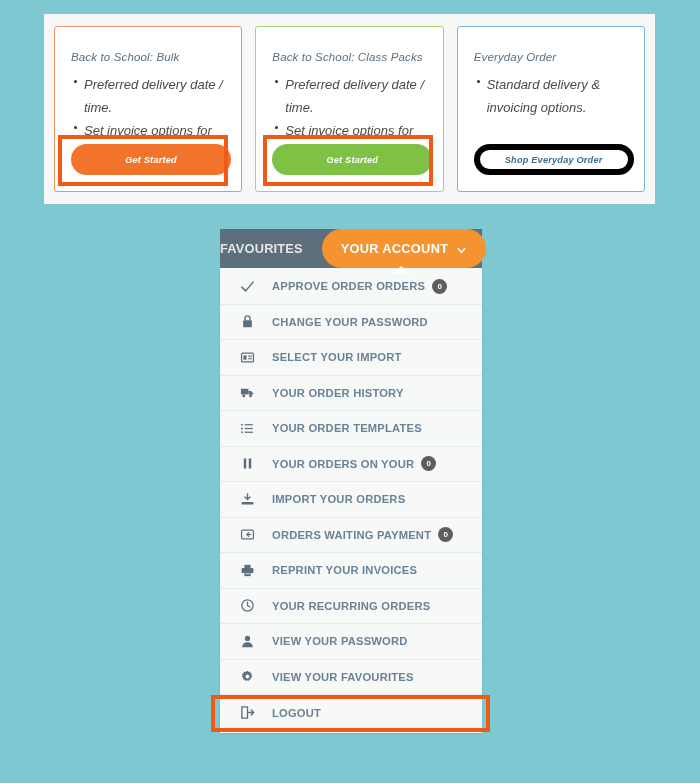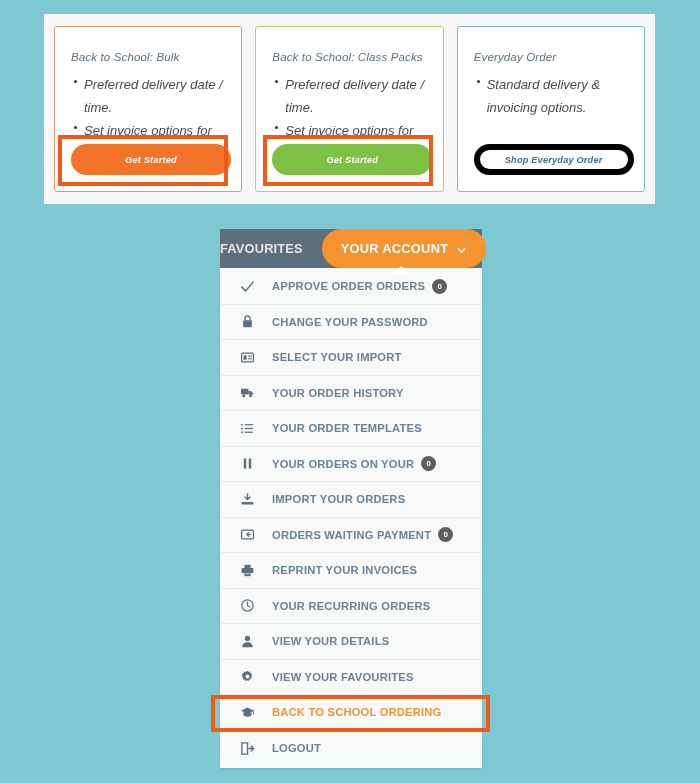--- a/index.html
+++ b/index.html
@@ -349,41 +349,31 @@
           </span>
           <span class="menu-label">YOUR RECURRING ORDERS</span>
         </div>
         <div class="menu-row">
           <span class="menu-icon">
             <svg viewBox="0 0 24 24" width="15" height="15">
               <circle cx="12" cy="7" r="4.2" fill="#5c6f7c"></circle>
               <path d="M3.5 21c0-5 3.8-8 8.5-8s8.5 3 8.5 8z" fill="#5c6f7c"></path>
             </svg>
           </span>
-          <span class="menu-label">VIEW YOUR DETAILS</span>
+          <span class="menu-label">VIEW YOUR PASSWORD</span>
         </div>
         <div class="menu-row">
           <span class="menu-icon">
             <svg viewBox="0 0 24 24" width="15" height="15">
               <path d="M12 2.6l1.6 2.2 2.6-.7.5 2.7 2.6.9-1.3 2.4 1.7 2.1-2.3 1.5.2 2.7-2.7.2-1.3 2.4-2.4-1.2-2.4 1.2-1.3-2.4-2.7-.2.2-2.7-2.3-1.5 1.7-2.1-1.3-2.4 2.6-.9.5-2.7 2.6.7z" fill="#5c6f7c"></path>
               <circle cx="12" cy="12" r="3.2" fill="#f7f8f8"></circle>
             </svg>
           </span>
           <span class="menu-label">VIEW YOUR FAVOURITES</span>
         </div>
-        <div class="menu-row highlight">
-          <span class="menu-icon">
-            <svg viewBox="0 0 24 24" width="15" height="15">
-              <path d="M12 4L1.5 9 12 14l10.5-5z" fill="#5c6f7c"></path>
-              <path d="M5.5 11.5v4.2c0 1.8 3 3.1 6.5 3.1s6.5-1.3 6.5-3.1v-4.2" fill="#5c6f7c"></path>
-              <path d="M21.5 9v6" stroke="#5c6f7c" stroke-width="1.6" fill="none"></path>
-            </svg>
-          </span>
-          <span class="menu-label">BACK TO SCHOOL ORDERING</span>
-        </div>
         <div class="menu-row">
           <span class="menu-icon">
             <svg viewBox="0 0 24 24" width="15" height="15">
               <path d="M3 3h9v18H3z" fill="none" stroke="#5c6f7c" stroke-width="2.2"></path>
               <path d="M14 12h8M18 8l4 4-4 4" fill="none" stroke="#5c6f7c" stroke-width="2.2" stroke-linecap="round" stroke-linejoin="round"></path>
             </svg>
           </span>
           <span class="menu-label">LOGOUT</span>
         </div>
       </div>

